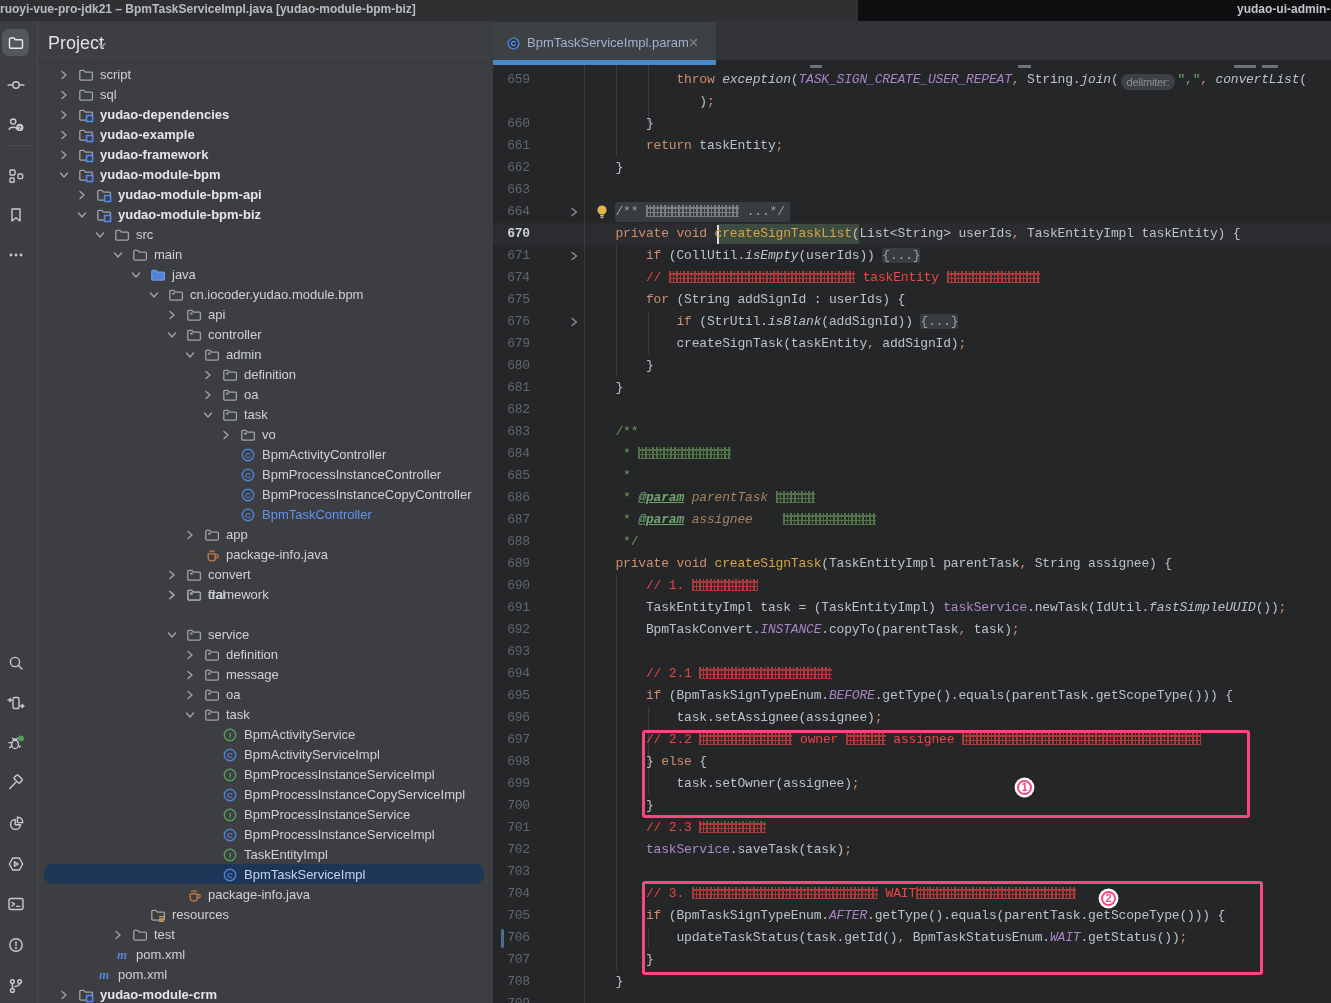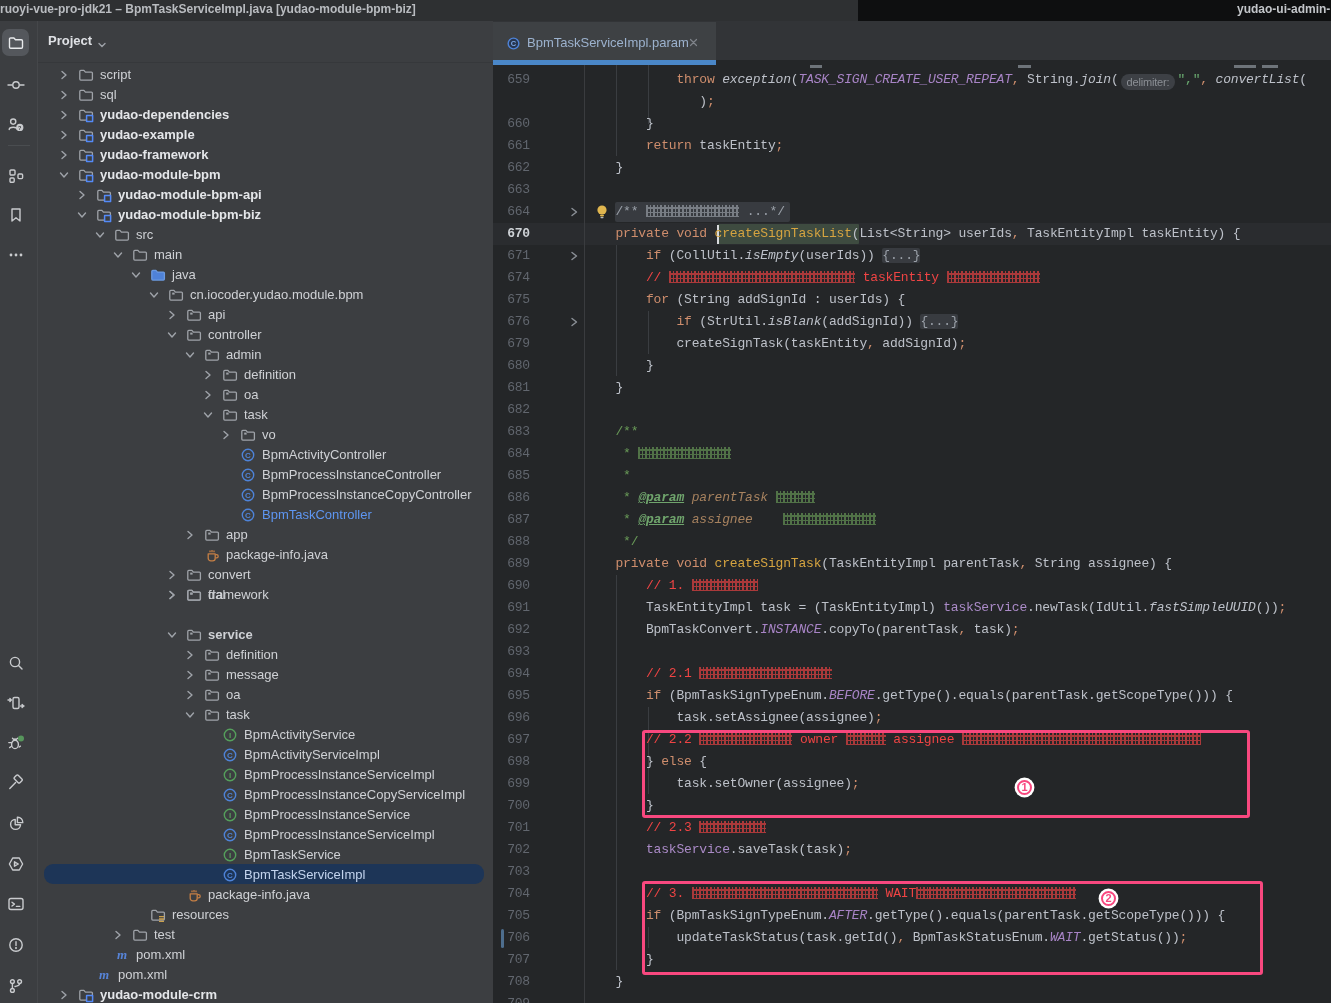--- a/index.html
+++ b/index.html
@@ -97,21 +97,21 @@
     <path d="M9 5.8v3.8"></path>
     <circle cx="9" cy="12.1" r=".4" fill="#c9cbce"></circle>
   </svg>
 <svg class="abs" style="left:7px;top:977px" width="18" height="18" viewBox="0 0 18 18" fill="none" stroke="#c9cbce" stroke-width="1.4" stroke-linecap="round" stroke-linejoin="round">
     <circle cx="5.4" cy="4.6" r="1.9"></circle>
     <circle cx="12.6" cy="4.6" r="1.9"></circle>
     <circle cx="5.4" cy="13.4" r="1.9"></circle>
     <path d="M5.4 6.5v5M12.6 6.5c0 2.6-2.6 2.3-4.6 3"></path>
   </svg>
 <div class="abs" style="left:38px;top:21px;width:455px;height:982px;background:#3c3e41;overflow:hidden"></div>
-<div class="abs" style="left:48px;top:33px;font-size:13px;font-weight:bold;color:#dfe1e5">Project</div>
+<div class="abs" style="left:48px;top:33px;font-size:18px;font-weight:normal;color:#dfe1e5">Project</div>
 <svg class="abs" style="left:96px;top:39px" width="12" height="12" viewBox="0 0 12 12" fill="none" stroke="#9da1a7" stroke-width="1.4" stroke-linecap="round">
     <path d="M3 4.5l3 3 3-3"></path>
   </svg>
 <div class="abs" style="left:38px;top:62px;width:455px;height:1px;background:#36383b"></div>
 <div class="abs" style="left:38px;top:21px;width:455px;height:982px;overflow:hidden">
     <div class="trow tree" style="left:19px;top:43px;color:#cfd1d5;font-weight:normal"><span style="display:inline-block;width:16px;vertical-align:middle"><svg width="14" height="14" viewBox="0 0 14 14" fill="none" stroke="#9fa3a9" stroke-width="1.4" stroke-linecap="round" stroke-linejoin="round">
           <path d="M5 3.5L9 7l-4 3.5"></path>
         </svg></span><span style="display:inline-block;width:5px"></span><span style="display:inline-block;width:16px;vertical-align:middle;text-align:center"><svg width="16" height="16" viewBox="0 0 16 16" fill="none" stroke="#9fa3a9" stroke-width="1.3" stroke-linejoin="round">
           <path d="M1.8 4.4c0-.6.4-1 1-1h3.1l1.5 1.7h6c.6 0 1 .4 1 1v6c0 .6-.4 1-1 1H2.8c-.6 0-1-.4-1-1z"></path>
         </svg></span><span style="display:inline-block;width:6px"></span><span style="vertical-align:middle">script</span></div>
@@ -258,21 +258,21 @@
         </svg></span><span style="display:inline-block;width:5px"></span><span style="display:inline-block;width:16px;vertical-align:middle;text-align:center"><svg width="16" height="16" viewBox="0 0 16 16" fill="none" stroke="#9fa3a9" stroke-width="1.3" stroke-linejoin="round">
           <path d="M1.8 4.4c0-.6.4-1 1-1h3.1l1.5 1.7h6c.6 0 1 .4 1 1v6c0 .6-.4 1-1 1H2.8c-.6 0-1-.4-1-1z"></path>
           <rect x="4.2" y="5.6" width="2.4" height="2" fill="#9fa3a9" stroke="none"></rect>
         </svg></span><span style="display:inline-block;width:6px"></span><span style="vertical-align:middle">dal</span></div>
     <div class="trow tree" style="left:127px;top:563px;color:#cfd1d5;font-weight:normal"><span style="display:inline-block;width:16px;vertical-align:middle"><svg width="14" height="14" viewBox="0 0 14 14" fill="none" stroke="#9fa3a9" stroke-width="1.4" stroke-linecap="round" stroke-linejoin="round">
           <path d="M5 3.5L9 7l-4 3.5"></path>
         </svg></span><span style="display:inline-block;width:5px"></span><span style="display:inline-block;width:16px;vertical-align:middle;text-align:center"><svg width="16" height="16" viewBox="0 0 16 16" fill="none" stroke="#9fa3a9" stroke-width="1.3" stroke-linejoin="round">
           <path d="M1.8 4.4c0-.6.4-1 1-1h3.1l1.5 1.7h6c.6 0 1 .4 1 1v6c0 .6-.4 1-1 1H2.8c-.6 0-1-.4-1-1z"></path>
           <rect x="4.2" y="5.6" width="2.4" height="2" fill="#9fa3a9" stroke="none"></rect>
         </svg></span><span style="display:inline-block;width:6px"></span><span style="vertical-align:middle">framework</span></div>
-    <div class="trow tree" style="left:127px;top:603px;color:#cfd1d5;font-weight:bold"><span style="display:inline-block;width:16px;vertical-align:middle"><svg width="14" height="14" viewBox="0 0 14 14" fill="none" stroke="#9fa3a9" stroke-width="1.4" stroke-linecap="round" stroke-linejoin="round">
+    <div class="trow tree" style="left:127px;top:603px;color:#cfd1d5;font-weight:normal"><span style="display:inline-block;width:16px;vertical-align:middle"><svg width="14" height="14" viewBox="0 0 14 14" fill="none" stroke="#9fa3a9" stroke-width="1.4" stroke-linecap="round" stroke-linejoin="round">
           <path d="M3.5 5L7 9l3.5-4"></path>
         </svg></span><span style="display:inline-block;width:5px"></span><span style="display:inline-block;width:16px;vertical-align:middle;text-align:center"><svg width="16" height="16" viewBox="0 0 16 16" fill="none" stroke="#9fa3a9" stroke-width="1.3" stroke-linejoin="round">
           <path d="M1.8 4.4c0-.6.4-1 1-1h3.1l1.5 1.7h6c.6 0 1 .4 1 1v6c0 .6-.4 1-1 1H2.8c-.6 0-1-.4-1-1z"></path>
           <rect x="4.2" y="5.6" width="2.4" height="2" fill="#9fa3a9" stroke="none"></rect>
         </svg></span><span style="display:inline-block;width:6px"></span><span style="vertical-align:middle">service</span></div>
     <div class="trow tree" style="left:145px;top:623px;color:#cfd1d5;font-weight:normal"><span style="display:inline-block;width:16px;vertical-align:middle"><svg width="14" height="14" viewBox="0 0 14 14" fill="none" stroke="#9fa3a9" stroke-width="1.4" stroke-linecap="round" stroke-linejoin="round">
           <path d="M5 3.5L9 7l-4 3.5"></path>
         </svg></span><span style="display:inline-block;width:5px"></span><span style="display:inline-block;width:16px;vertical-align:middle;text-align:center"><svg width="16" height="16" viewBox="0 0 16 16" fill="none" stroke="#9fa3a9" stroke-width="1.3" stroke-linejoin="round">
           <path d="M1.8 4.4c0-.6.4-1 1-1h3.1l1.5 1.7h6c.6 0 1 .4 1 1v6c0 .6-.4 1-1 1H2.8c-.6 0-1-.4-1-1z"></path>
           <rect x="4.2" y="5.6" width="2.4" height="2" fill="#9fa3a9" stroke="none"></rect>
@@ -315,21 +315,21 @@
           <circle cx="8" cy="8" r="5.7" stroke="#55a05c" stroke-width="1.4"></circle>
           <text x="8" y="11" font-size="8" font-weight="bold" fill="#55a05c" stroke="none" text-anchor="middle" font-family="Liberation Sans">I</text>
         </svg></span><span style="display:inline-block;width:6px"></span><span style="vertical-align:middle">BpmProcessInstanceService</span></div>
     <div class="trow tree" style="left:163px;top:803px;color:#cfd1d5;font-weight:normal"><span style="display:inline-block;width:16px"></span><span style="display:inline-block;width:5px"></span><span style="display:inline-block;width:16px;vertical-align:middle;text-align:center"><svg width="16" height="16" viewBox="0 0 16 16" fill="none" stroke="#9fa3a9" stroke-width="1.3" stroke-linejoin="round">
           <circle cx="8" cy="8" r="5.7" stroke="#4e83d8" stroke-width="1.4"></circle>
           <text x="8" y="11" font-size="8" font-weight="bold" fill="#4e83d8" stroke="none" text-anchor="middle" font-family="Liberation Sans">C</text>
         </svg></span><span style="display:inline-block;width:6px"></span><span style="vertical-align:middle">BpmProcessInstanceServiceImpl</span></div>
     <div class="trow tree" style="left:163px;top:823px;color:#cfd1d5;font-weight:normal"><span style="display:inline-block;width:16px"></span><span style="display:inline-block;width:5px"></span><span style="display:inline-block;width:16px;vertical-align:middle;text-align:center"><svg width="16" height="16" viewBox="0 0 16 16" fill="none" stroke="#9fa3a9" stroke-width="1.3" stroke-linejoin="round">
           <circle cx="8" cy="8" r="5.7" stroke="#55a05c" stroke-width="1.4"></circle>
           <text x="8" y="11" font-size="8" font-weight="bold" fill="#55a05c" stroke="none" text-anchor="middle" font-family="Liberation Sans">I</text>
-        </svg></span><span style="display:inline-block;width:6px"></span><span style="vertical-align:middle">BpmTaskService</span></div>
+        </svg></span><span style="display:inline-block;width:6px"></span><span style="vertical-align:middle">TaskEntityImpl</span></div>
     <div class="abs" style="left:6px;top:843px;width:440px;height:20px;background:#1d3557;border-radius:9px"></div>
     <div class="trow tree" style="left:163px;top:843px;color:#c3d4ee;font-weight:normal"><span style="display:inline-block;width:16px"></span><span style="display:inline-block;width:5px"></span><span style="display:inline-block;width:16px;vertical-align:middle;text-align:center"><svg width="16" height="16" viewBox="0 0 16 16" fill="none" stroke="#9fa3a9" stroke-width="1.3" stroke-linejoin="round">
           <circle cx="8" cy="8" r="5.7" stroke="#4e83d8" stroke-width="1.4"></circle>
           <text x="8" y="11" font-size="8" font-weight="bold" fill="#4e83d8" stroke="none" text-anchor="middle" font-family="Liberation Sans">C</text>
         </svg></span><span style="display:inline-block;width:6px"></span><span style="vertical-align:middle">BpmTaskServiceImpl</span></div>
     <div class="trow tree" style="left:127px;top:863px;color:#cfd1d5;font-weight:normal"><span style="display:inline-block;width:16px"></span><span style="display:inline-block;width:5px"></span><span style="display:inline-block;width:16px;vertical-align:middle;text-align:center"><svg width="16" height="16" viewBox="0 0 16 16" fill="none" stroke="#9fa3a9" stroke-width="1.3" stroke-linejoin="round">
           <g stroke="#c57f45">
             <path d="M4.2 6.8h7v4.4c0 1.4-1.2 2.6-2.6 2.6H6.8c-1.4 0-2.6-1.2-2.6-2.6z"></path>
             <path d="M11.4 7.6h1.2c.9 0 1.6.7 1.6 1.6s-.7 1.6-1.6 1.6h-1.2M6 5.2V3.6M8 5.2V3M10 5.2V3.6"></path>
           </g>

